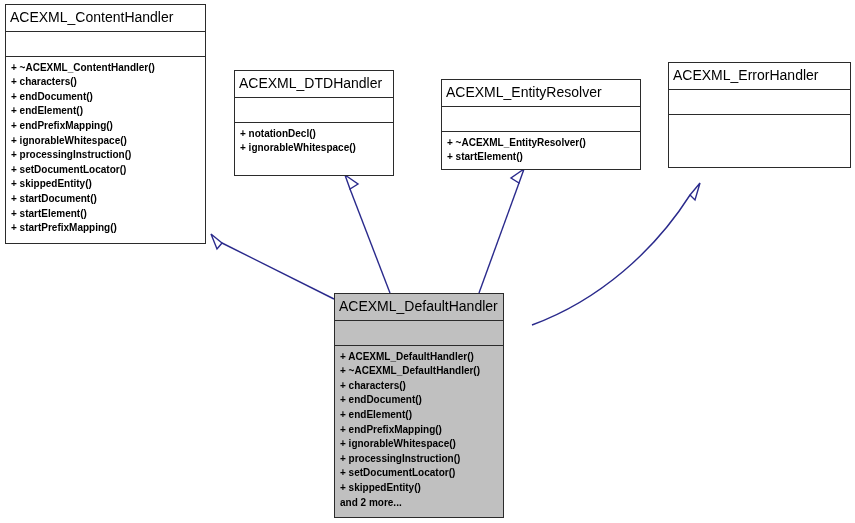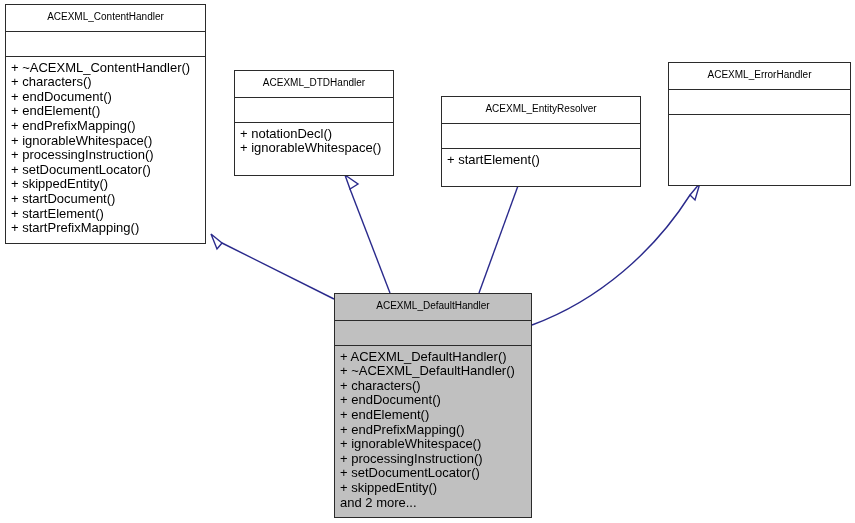--- a/index.html
+++ b/index.html
@@ -34,46 +34,46 @@
     font-size: 12.5px;
     line-height: 14.6px;
     color: #000000;
     z-index: 3;
   }
   .uml-class.filled {
     background: #c0c0c0;
   }
   .uml-title {
     box-sizing: border-box;
-    text-align: center;
     padding: 5px 4px 6px 4px;
     border-bottom: 1px solid #2b2b2b;
     white-space: nowrap;
-    font-size: 10px;
+    font-size: 14px;
   }
   .uml-attrs {
     box-sizing: border-box;
     border-bottom: 1px solid #2b2b2b;
     height: 25px;
   }
   .uml-ops {
     box-sizing: border-box;
     padding: 4px 5px 5px 5px;
   }
   .uml-ops div {
     white-space: nowrap;
-    font-size: 13px;
+    font-size: 10px;
     line-height: 14.6px;
+    font-weight: bold;
   }
   
   #cls-contenthandler { left: 5px;   top: 4px;   width: 201px; height: 240px; }
   #cls-dtdhandler     { left: 234px; top: 70px;  width: 160px; height: 106px; }
-  #cls-entityresolver { left: 441px; top: 79px;  width: 200px; height: 91px; margin-top: 17px;  }
-  #cls-errorhandler   { left: 668px; top: 62px;  width: 183px; height: 124px; }
-  #cls-defaulthandler { left: 334px; top: 293px; width: 198px; height: 225px; }
+  #cls-entityresolver { left: 441px; top: 79px;  width: 200px; height: 91px;  }
+  #cls-errorhandler   { left: 668px; top: 62px;  width: 183px; height: 106px; }
+  #cls-defaulthandler { left: 334px; top: 293px; width: 170px; height: 225px; }
 </style>
 </head>
 <body>
 
 <div id="diagram">
 
   <svg id="edges" viewBox="0 0 855 523" width="855" height="523" xmlns="http://www.w3.org/2000/svg">
 
     <g>
       <line x1="334" y1="299" x2="222" y2="243" stroke="#2a2a8c" stroke-width="1.4"></line>
@@ -121,20 +121,21 @@
     <div class="uml-ops">
       <div>+ notationDecl()</div>
       <div>+ ignorableWhitespace()</div>
     </div>
   </div>
 
   <div class="uml-class" id="cls-entityresolver">
     <div class="uml-title">ACEXML_EntityResolver</div>
     <div class="uml-attrs"></div>
     <div class="uml-ops">
+      <div>+ ~ACEXML_EntityResolver()</div>
       <div>+ startElement()</div>
     </div>
   </div>
 
   <div class="uml-class" id="cls-errorhandler">
     <div class="uml-title">ACEXML_ErrorHandler</div>
     <div class="uml-attrs"></div>
   </div>
 
   <div class="uml-class filled" id="cls-defaulthandler">

